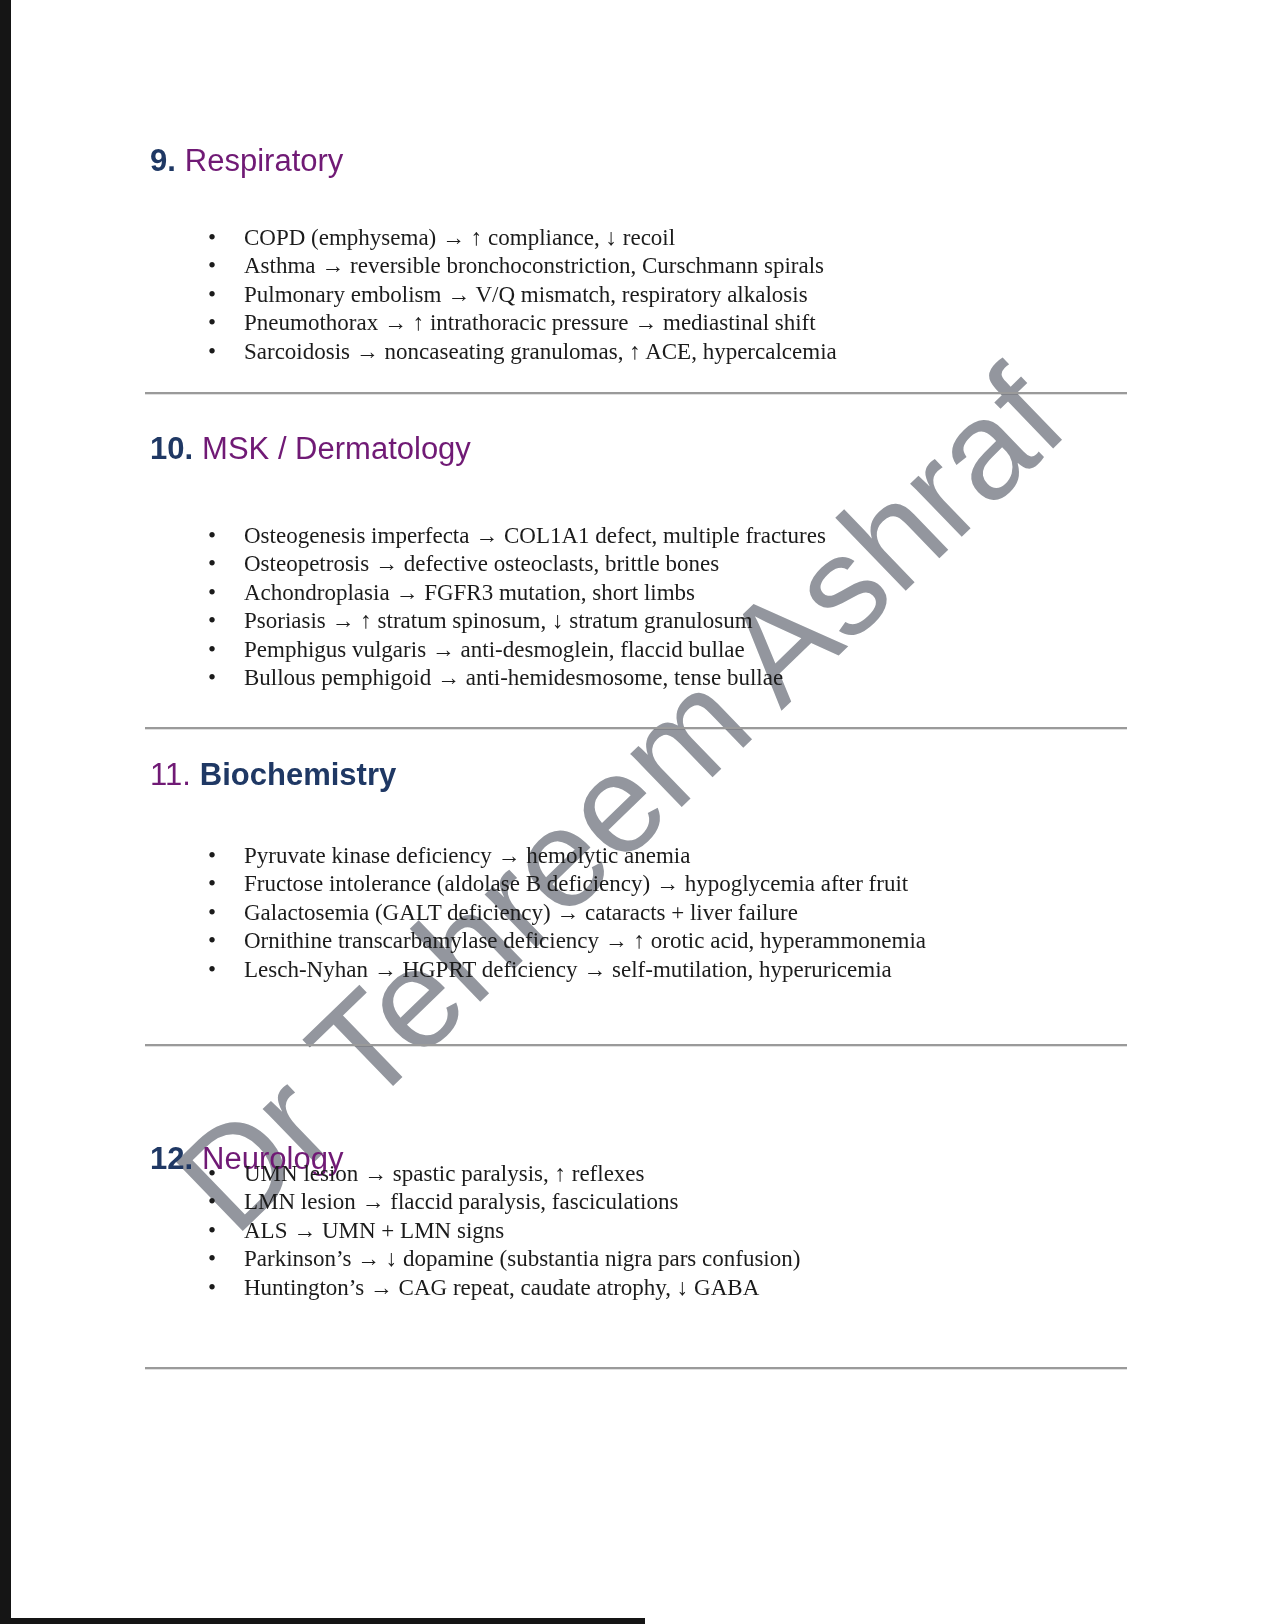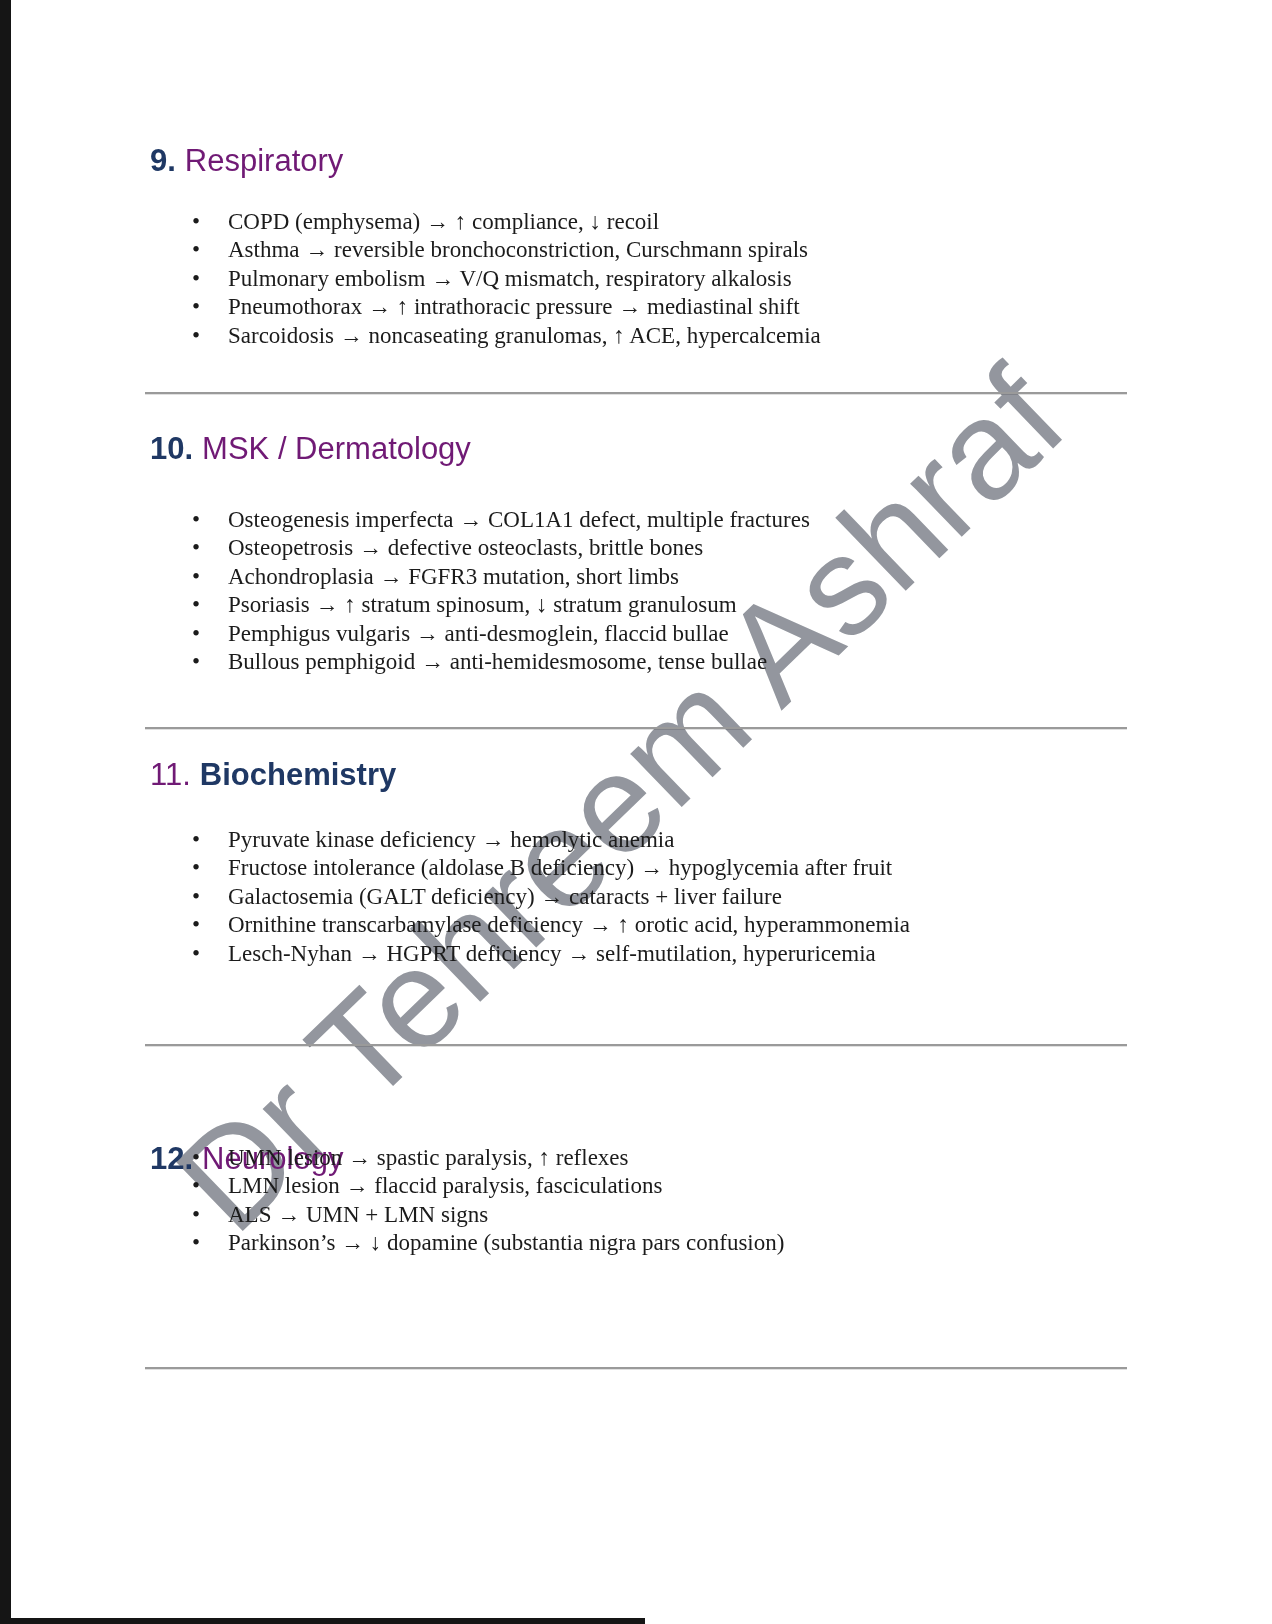--- a/index.html
+++ b/index.html
@@ -70,21 +70,21 @@
   }
   .h-light {
     color: #701a75;
     font-weight: 400;
   }
 
   ul.bullets {
     position: absolute;
     left: 150px;
     width: 1000px;
-    margin: 0;
+    margin: 16px;
     padding: 0;
     list-style: none;
     font-size: 23px;
     line-height: 28.4px;
     color: #1b1b1b;
   }
   ul.bullets li {
     position: relative;
     padding-left: 78px;
     white-space: nowrap;
@@ -152,19 +152,20 @@
   <div class="divider" style="top:1044px"></div>
 
   <div class="heading" style="top:1140px">
     <span class="h-num h-dark">12.</span><span class="h-light">Neurology</span>
   </div>
   <ul class="bullets" style="top:1144px">
     <li>UMN lesion → spastic paralysis, ↑ reflexes</li>
     <li>LMN lesion → flaccid paralysis, fasciculations</li>
     <li>ALS → UMN + LMN signs</li>
     <li>Parkinson’s → ↓ dopamine (substantia nigra pars confusion)</li>
+    <li>Huntington’s → CAG repeat, caudate atrophy, ↓ GABA</li>
   </ul>
   <div class="divider" style="top:1367px"></div>
 
 </div>
 
 <div class="edge-left"></div>
 <div class="edge-bottom"></div>
 
 </body></html>

